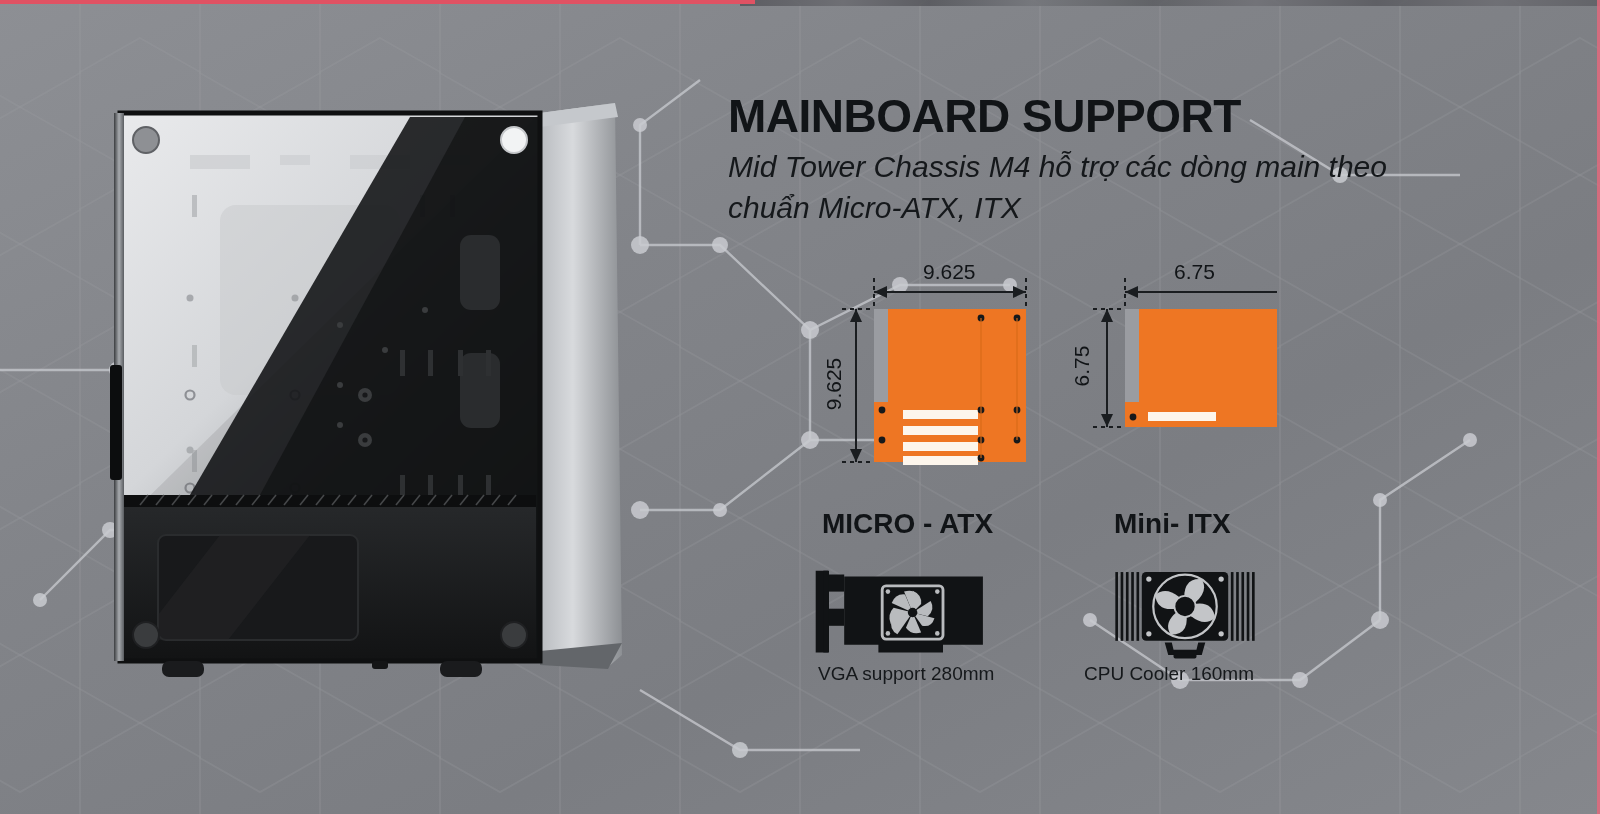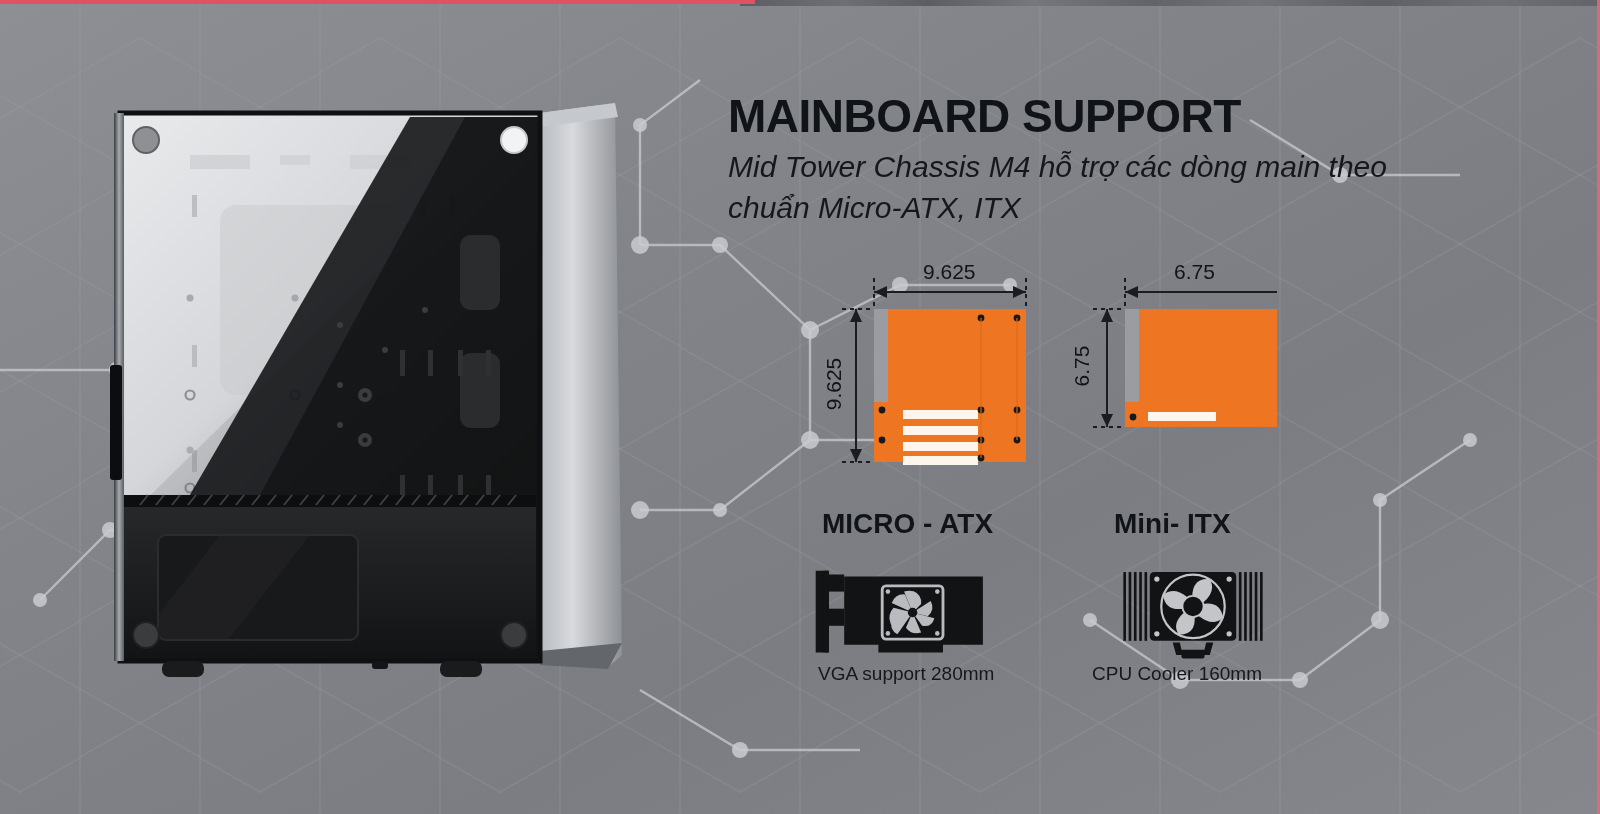--- a/index.html
+++ b/index.html
@@ -479,21 +479,21 @@
           <path d="M108,50 L92,73 Q83,68 86,58 Z"></path>
           <path d="M108,50 L85,62 Q81,52 88,45 Z"></path>
           <path d="M108,50 L86,40 Q90,30 100,31 Z"></path>
           <path d="M108,50 L99,28 Q108,25 113,31 Z"></path>
         </g>
         <circle cx="108" cy="50" r="5" fill="#111315"></circle>
       </svg>
       <span class="icon-caption" style="left:8px; top:98px;">VGA support 280mm</span>
     </div>
 
-    <div style="position:absolute; left:308px; top:0; width:200px; height:140px;">
+    <div style="position:absolute; left:300px; top:0; width:200px; height:140px;">
       <svg viewBox="0 0 170 110" width="150" height="97">
 
         <g fill="#111315">
           <rect x="6" y="8" width="3" height="78"></rect>
             <rect x="12" y="8" width="3" height="78"></rect>
           <rect x="18" y="8" width="3" height="78"></rect>
             <rect x="24" y="8" width="3" height="78"></rect>
           <rect x="30" y="8" width="3" height="78"></rect>
           <rect x="137" y="8" width="3" height="78"></rect>
             <rect x="143" y="8" width="3" height="78"></rect>

